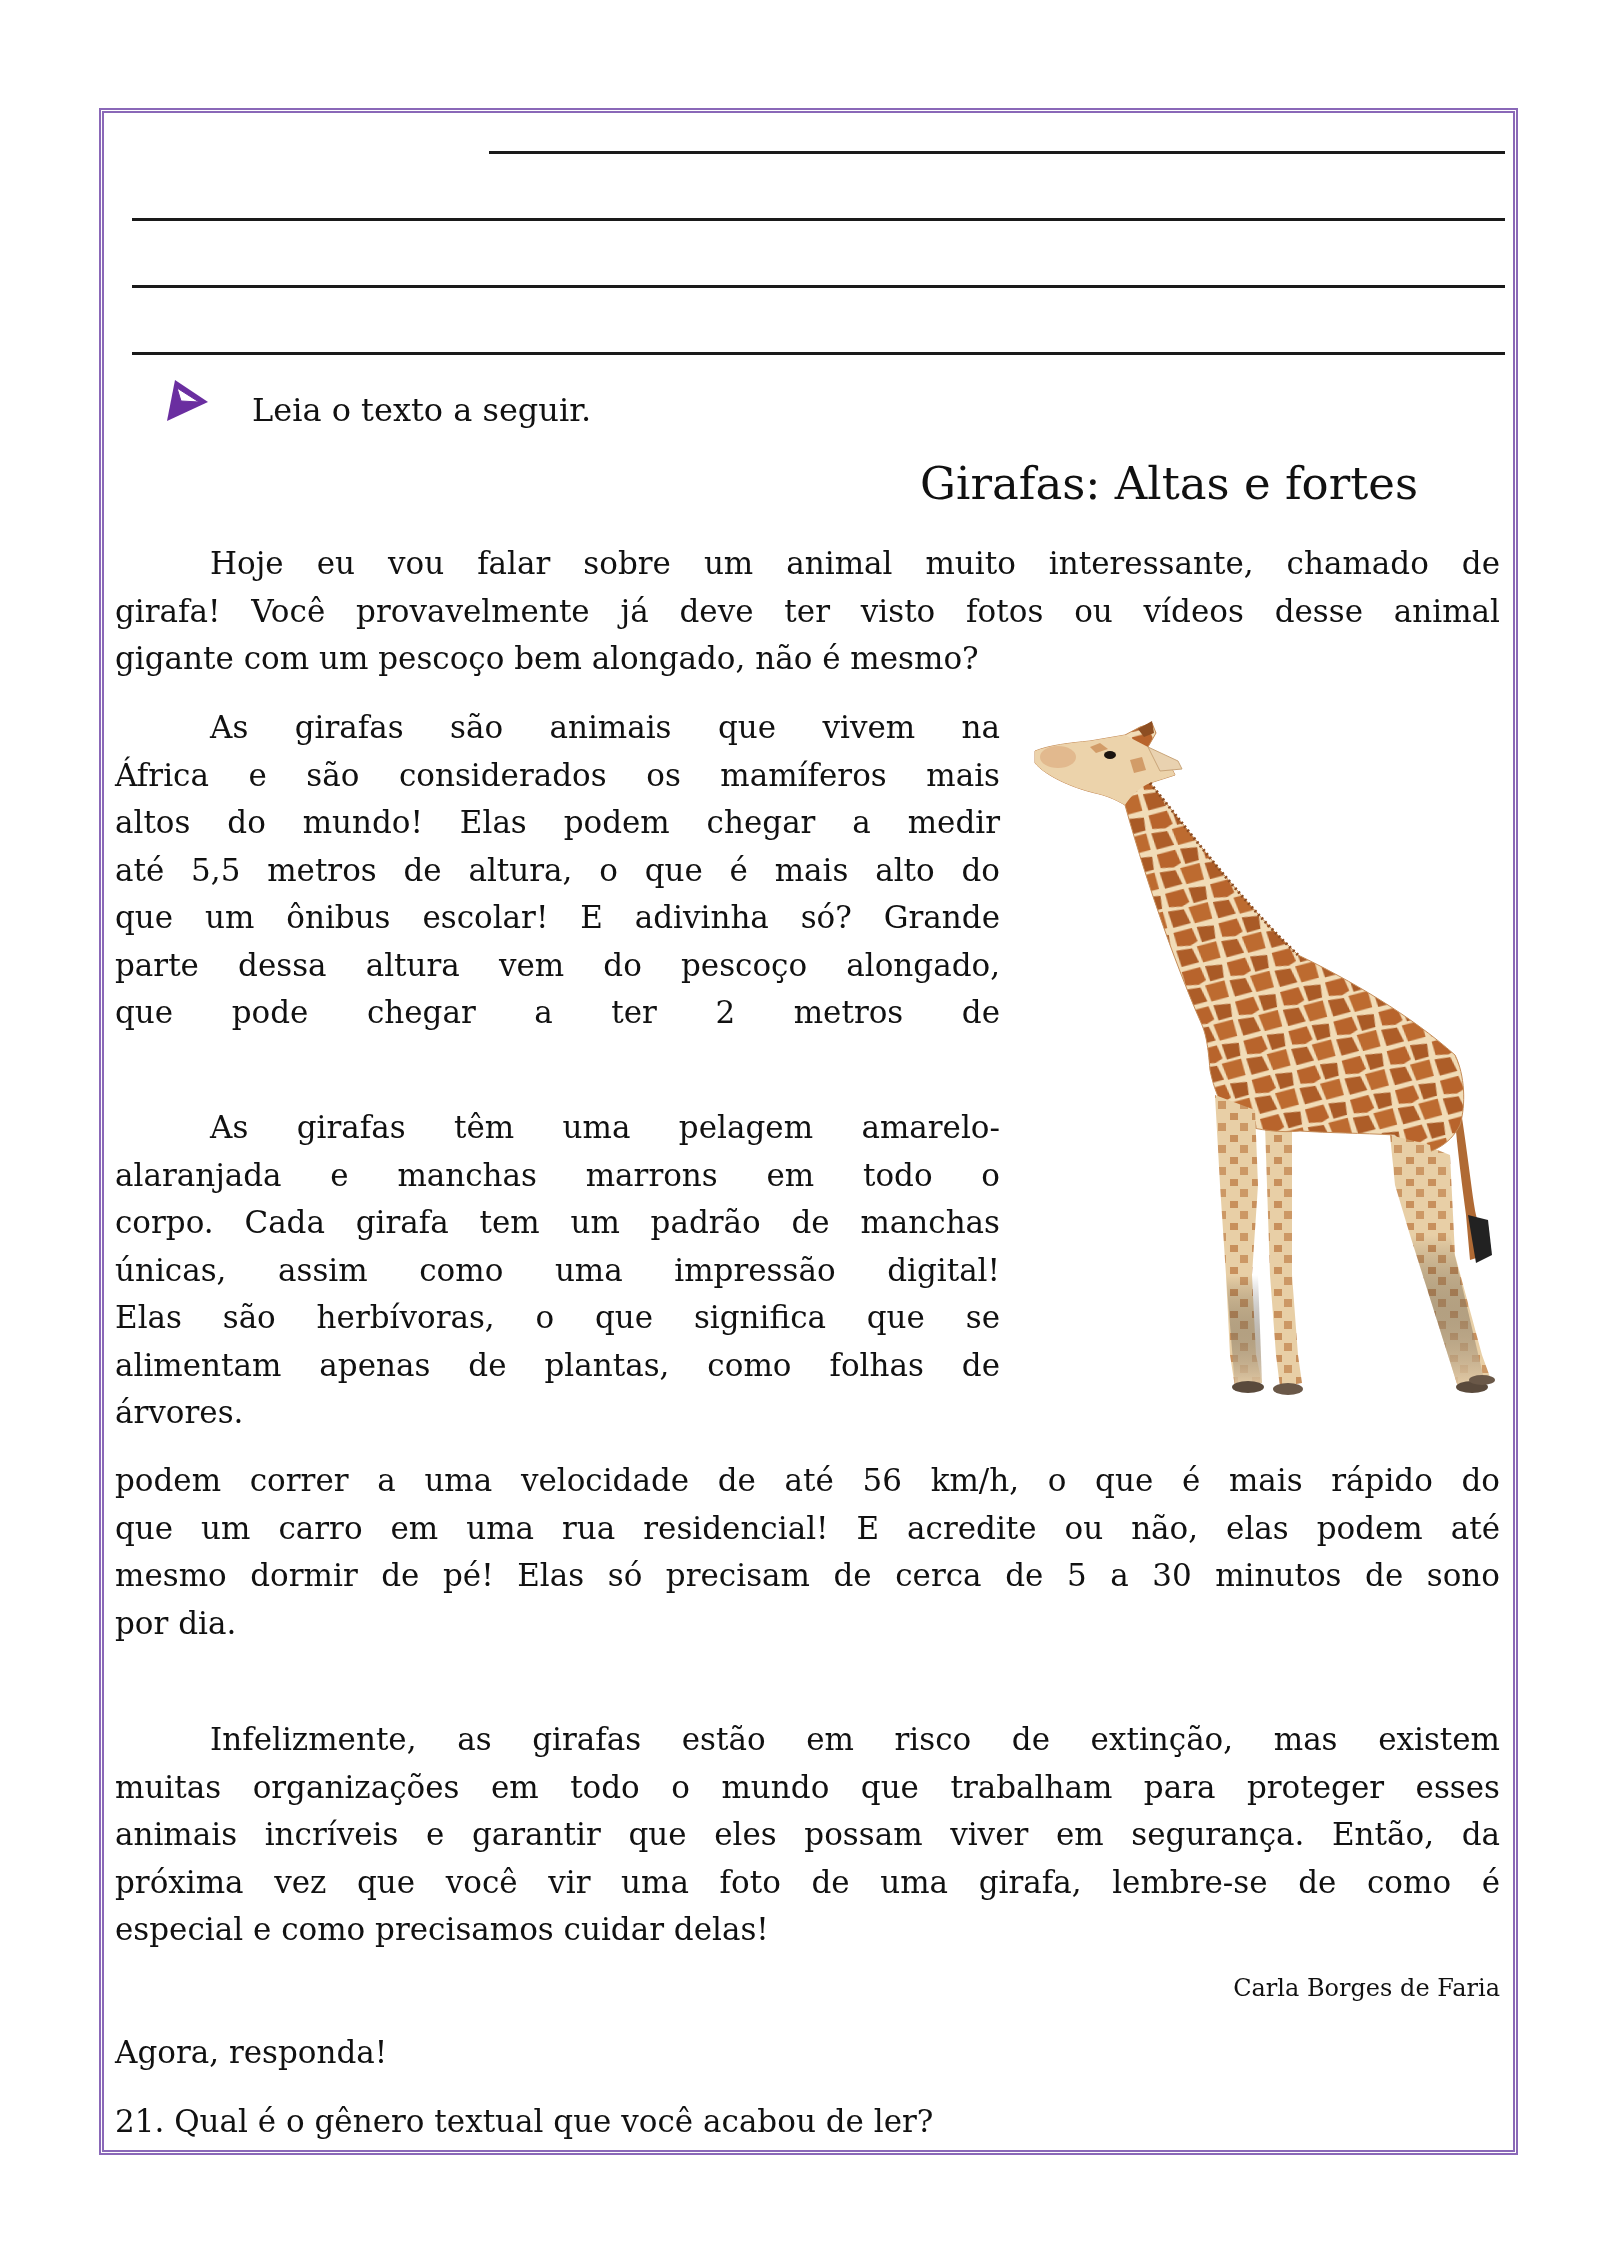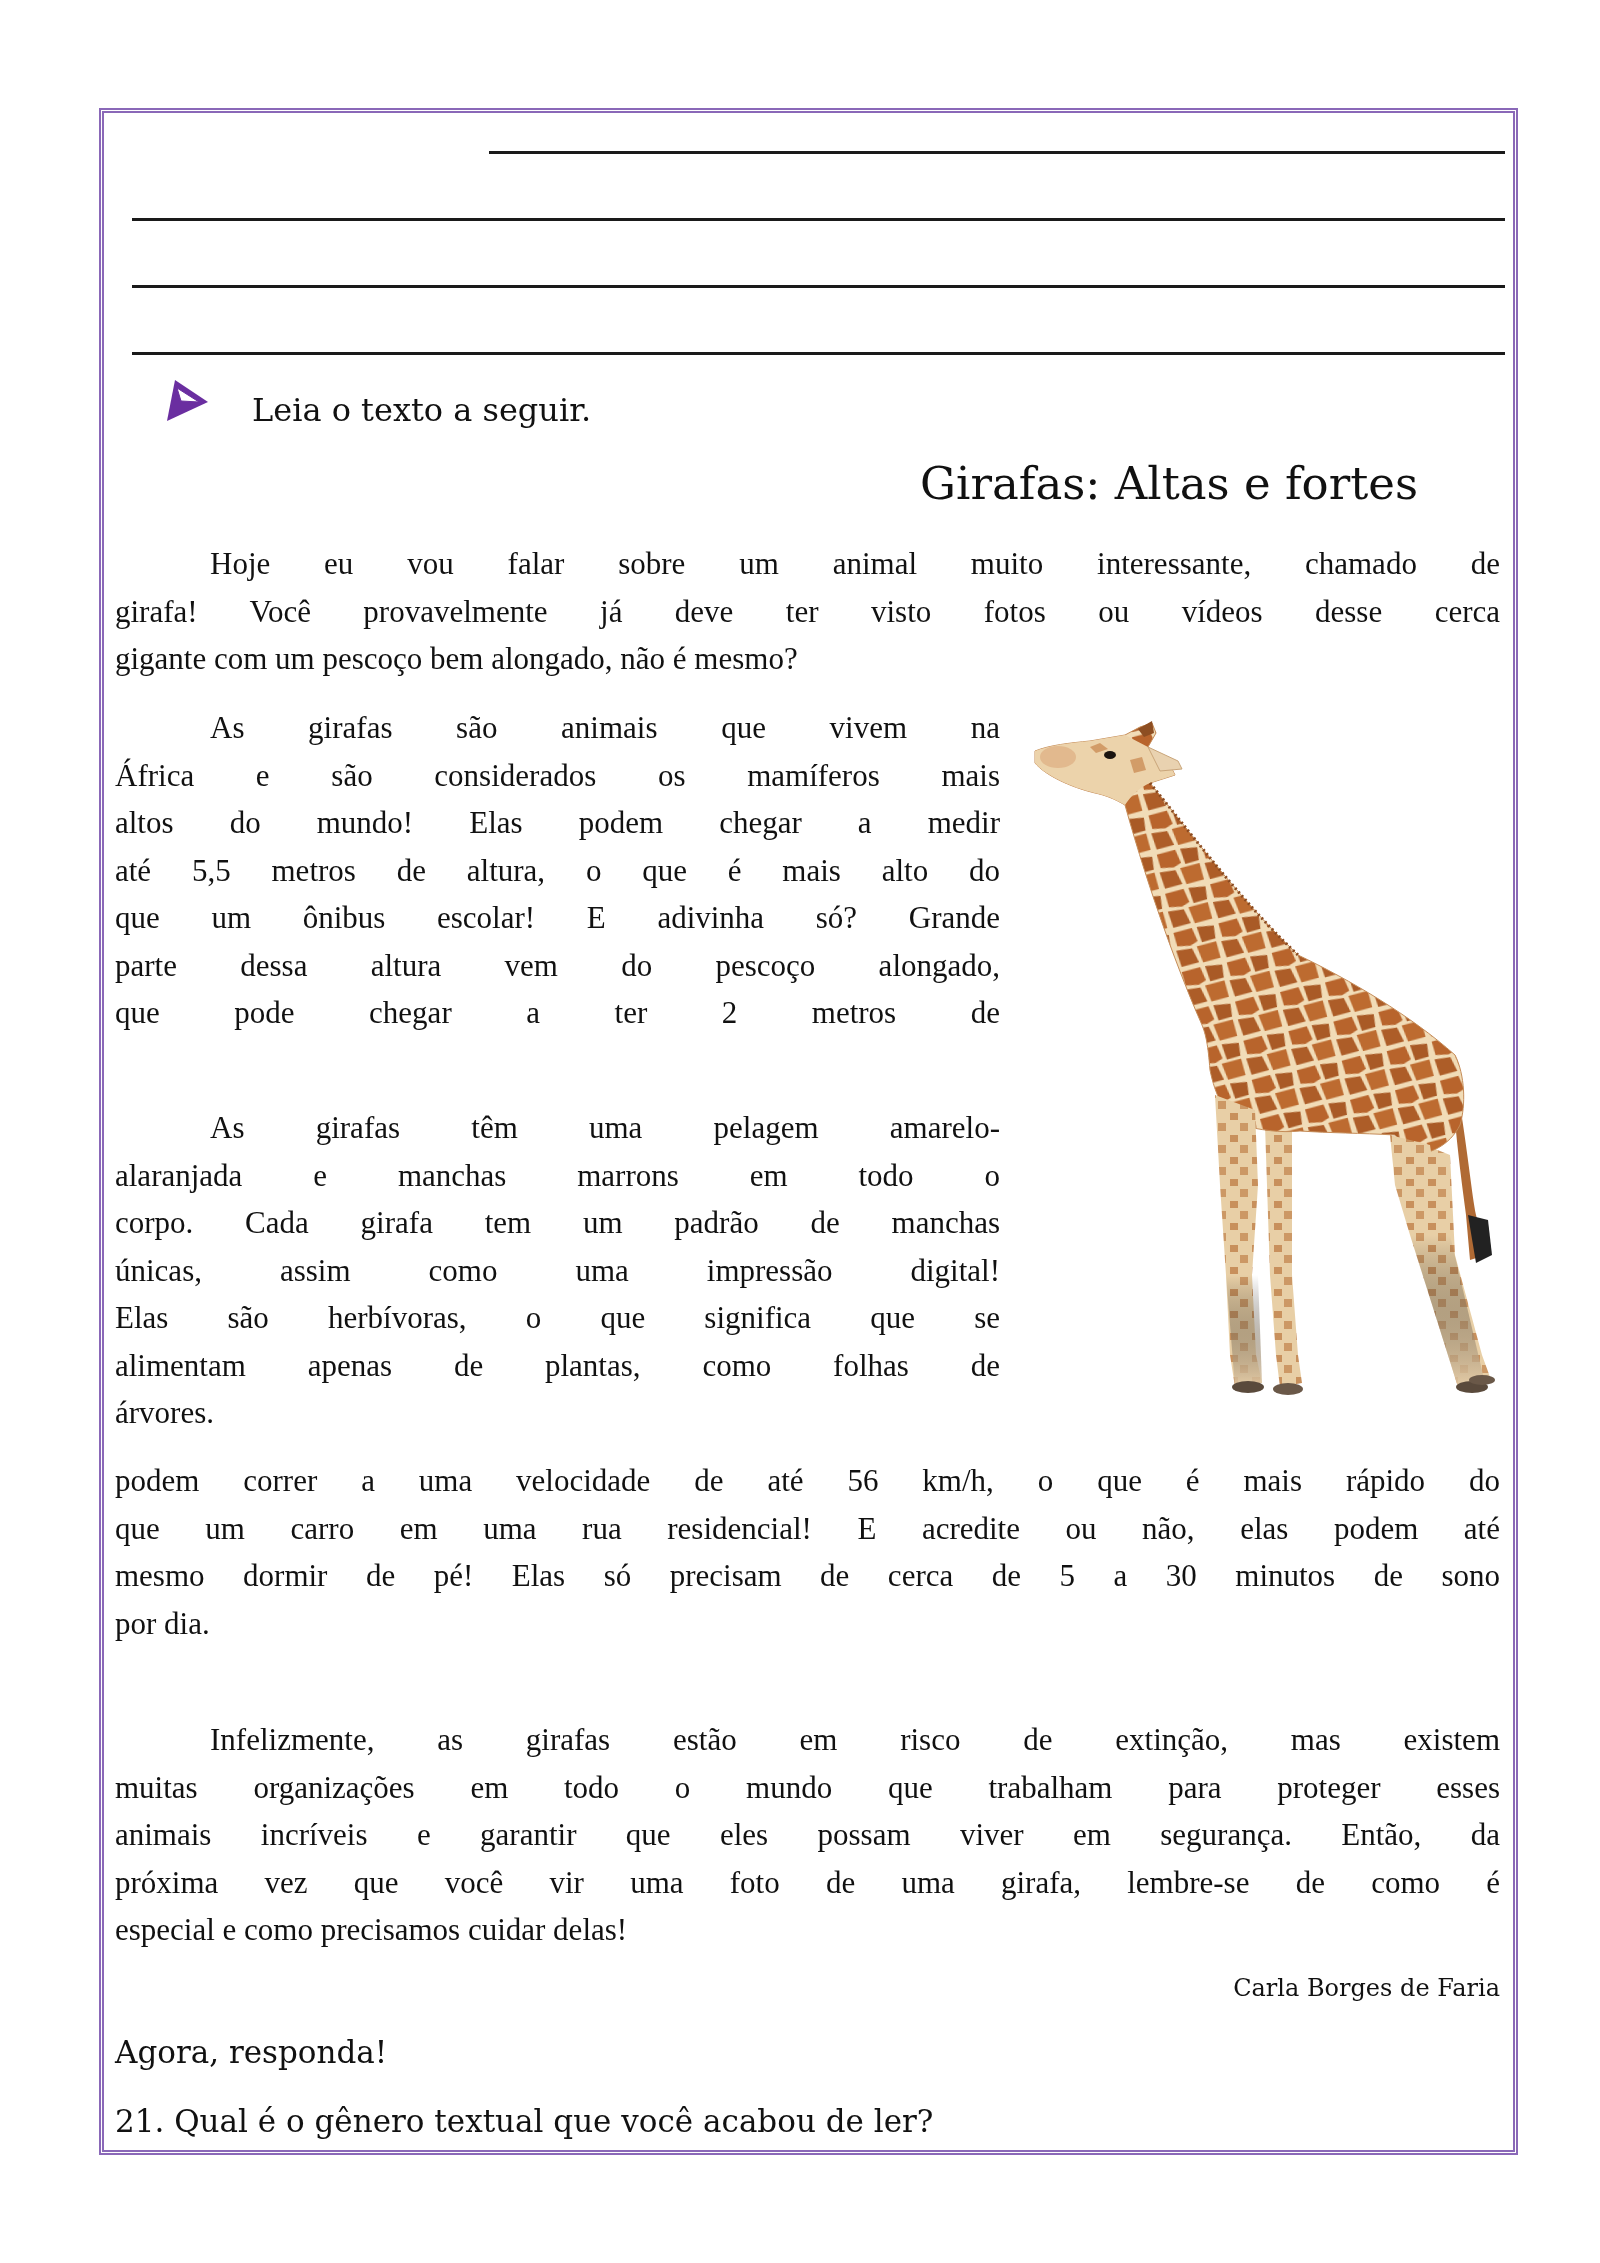--- a/index.html
+++ b/index.html
@@ -7,21 +7,21 @@
          font-family: "DejaVu Serif", "Liberation Serif", serif; color: #111111; }
   .frame { position: absolute; left: 99px; top: 108px; width: 1419px; height: 2047px;
            box-sizing: border-box; border: 5px double #8a68b8; }
   .wline { position: absolute; height: 3px; background: #1a1a1a; }
   .instruction { position: absolute; left: 165px; top: 378px; height: 44px; display: flex; align-items: flex-end; gap: 40px; }
   .instruction .arrow { width: 44px; height: 42px; display: block; }
   .instruction .text { font-size: 32px; line-height: 36px; margin-left: 3px; margin-bottom: -6px; }
   .title { position: absolute; left: 99px; width: 1319px; top: 452px; text-align: right;
            font-size: 45px; line-height: 64px; }
   .para { position: absolute; left: 115px; font-size: 31px; line-height: 47.5px; }
-  .para .ln { white-space: nowrap; text-align: justify; text-align-last: justify; height: 47.5px; overflow: visible; font-family: Liberation Serif, serif; }
+  .para .ln { white-space: nowrap; text-align: justify; text-align-last: justify; height: 47.5px; overflow: visible; }
   .para .ln.last { text-align-last: left; }
   .para .ln.first { padding-left: 95px; }
   .author { position: absolute; right: 100px; top: 1972px; font-size: 24px; line-height: 32px; text-align: right; }
   .prompt { position: absolute; left: 115px; font-size: 31px; line-height: 40px; }
   .giraffe { position: absolute; left: 1030px; top: 715px; width: 480px; height: 695px; }
 </style>
 </head>
 <body>
 
 <div class="frame"></div>
@@ -37,21 +37,21 @@
     <polygon points="12,8 16,21 34,22" fill="#ffffff"></polygon>
     <polygon points="12,8 34,22 16,21" fill="none" stroke="#6a2ea0" stroke-width="1"></polygon>
   </svg>
   <span class="text">Leia o texto a seguir.</span>
 </div>
 
 <div class="title">Girafas: Altas e fortes</div>
 
 <div class="para" style="top:540px; width:1385px;">
   <div class="ln first">Hoje eu vou falar sobre um animal muito interessante, chamado de</div>
-  <div class="ln">girafa! Você provavelmente já deve ter visto fotos ou vídeos desse cerca</div>
+  <div class="ln">girafa! Você provavelmente já deve ter visto fotos ou vídeos desse animal</div>
   <div class="ln last">gigante com um pescoço bem alongado, não é mesmo?</div>
 </div>
 
 <div class="para" style="top:704px; width:885px;">
   <div class="ln first">As girafas são animais que vivem na</div>
   <div class="ln">África e são considerados os mamíferos mais</div>
   <div class="ln">altos do mundo! Elas podem chegar a medir</div>
   <div class="ln">até 5,5 metros de altura, o que é mais alto do</div>
   <div class="ln">que um ônibus escolar! E adivinha só? Grande</div>
   <div class="ln">parte dessa altura vem do pescoço alongado,</div>

